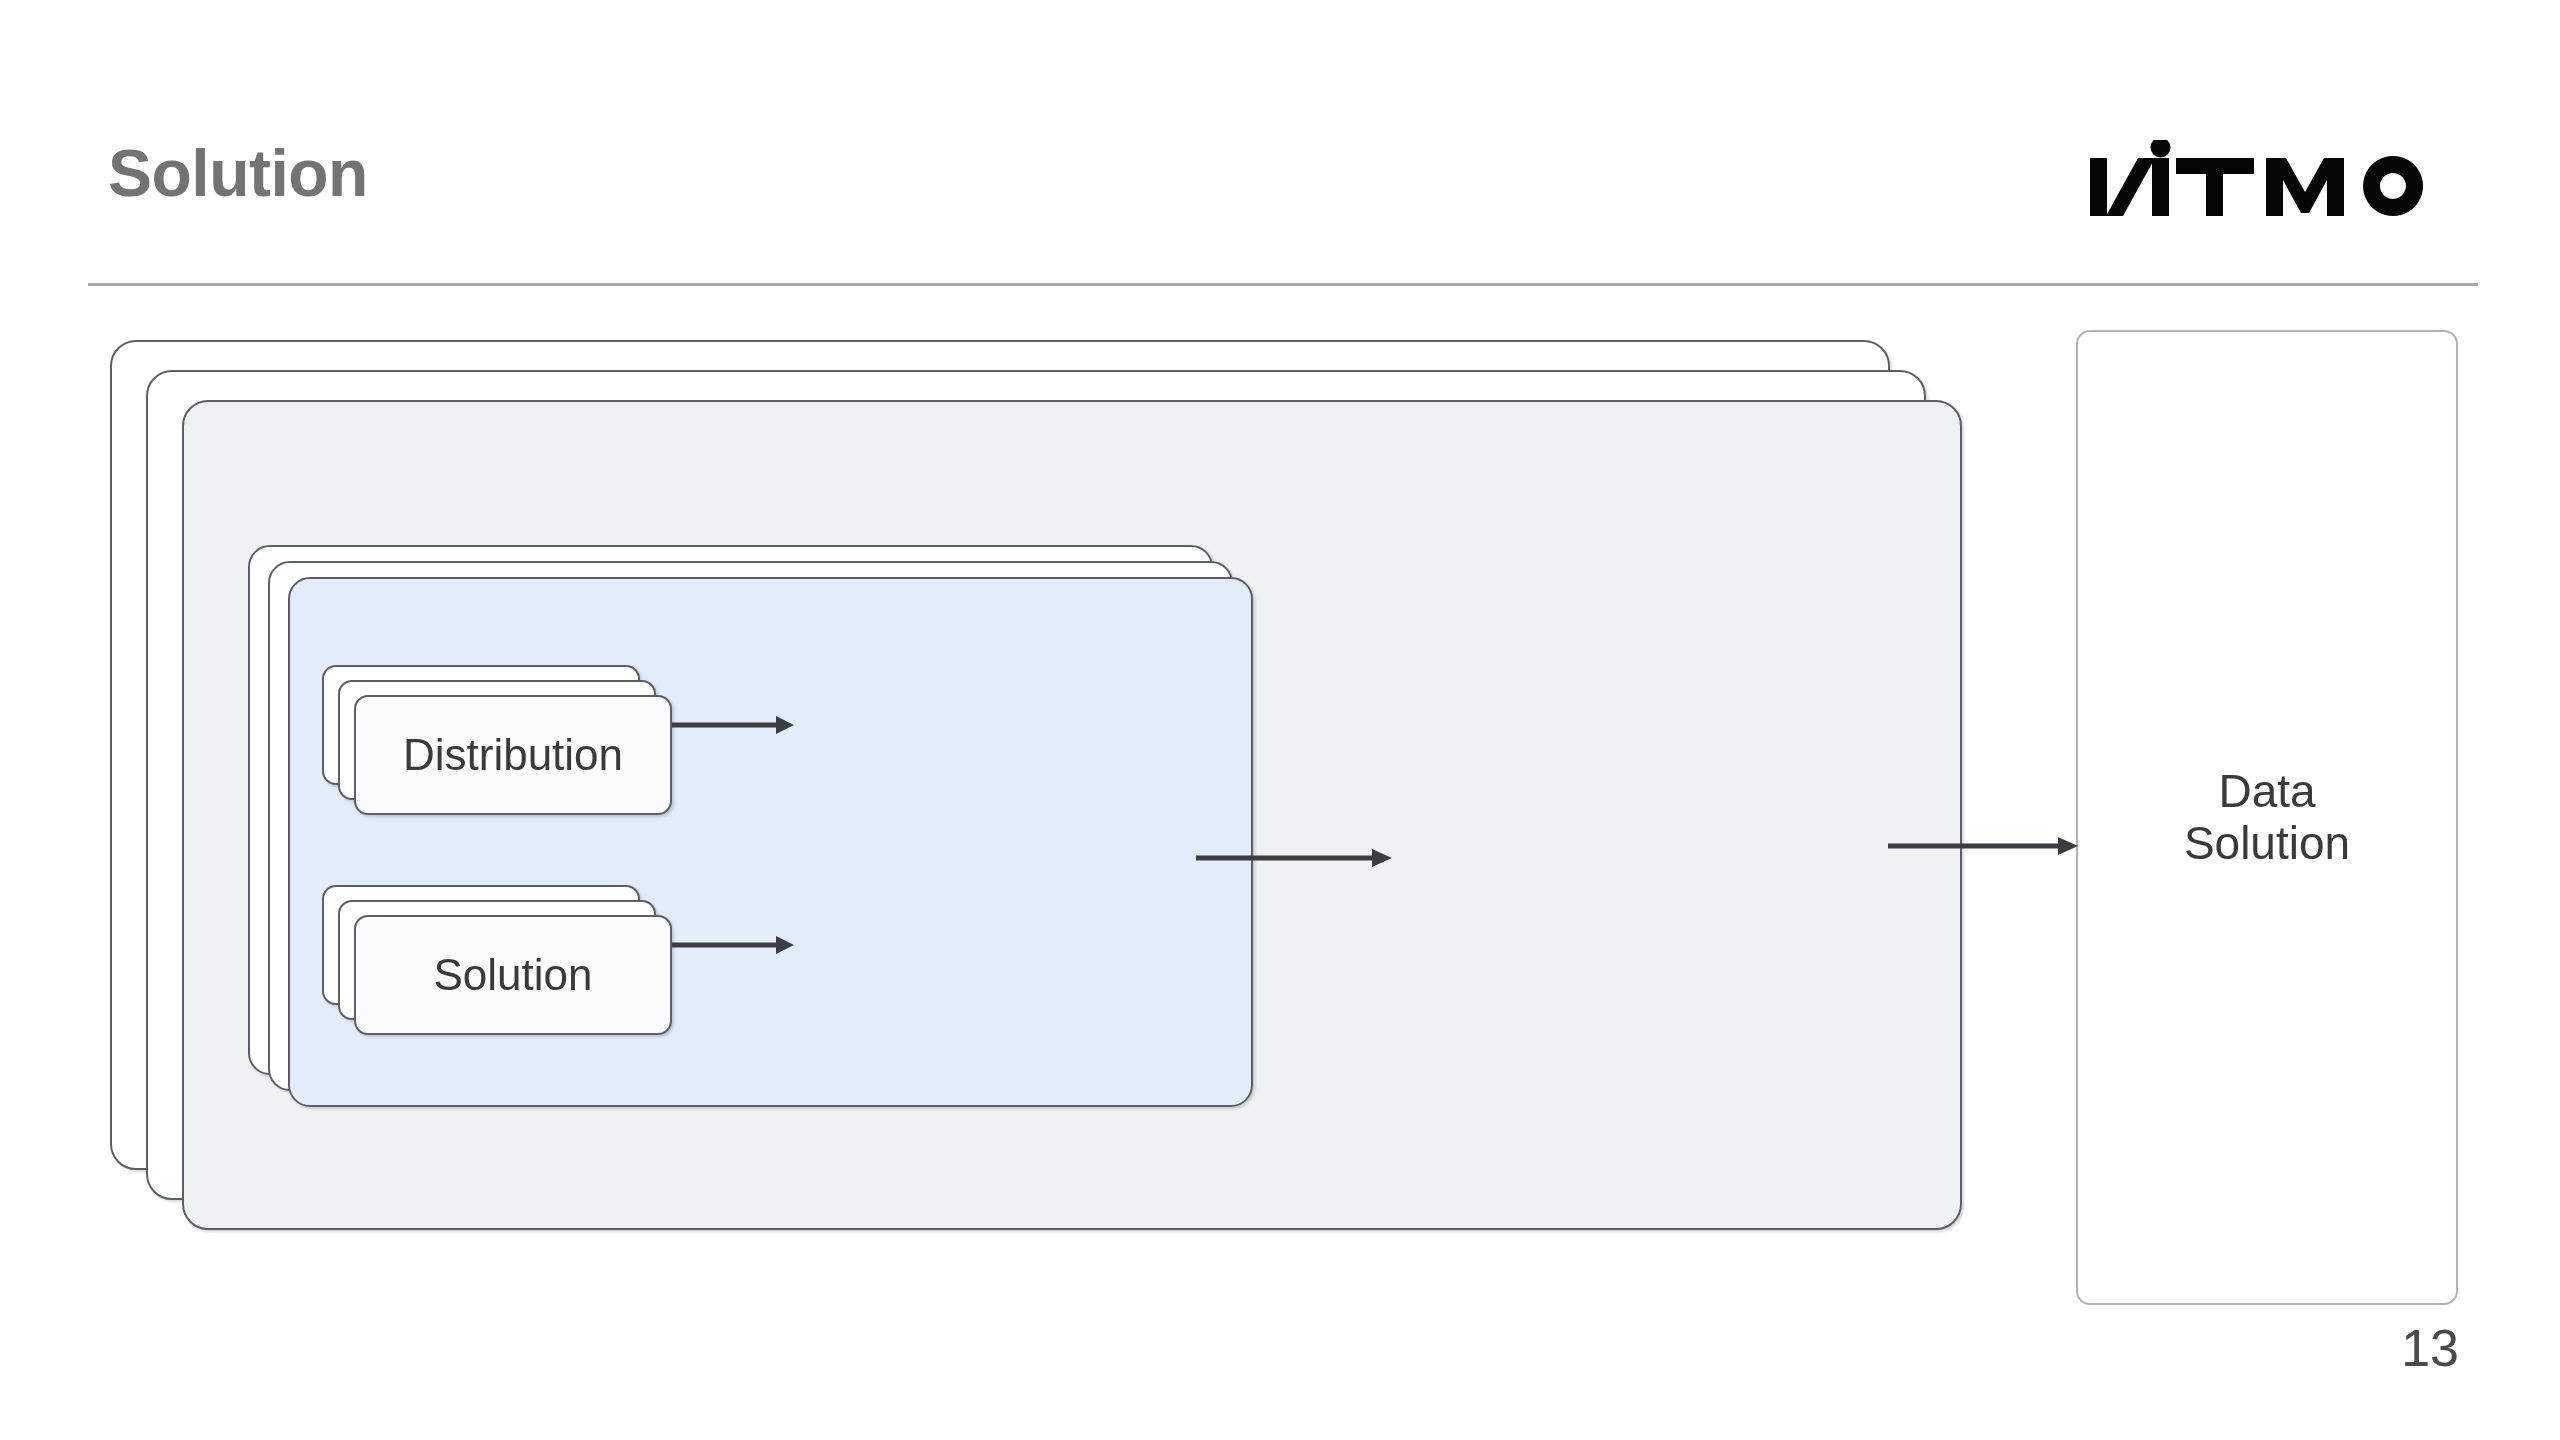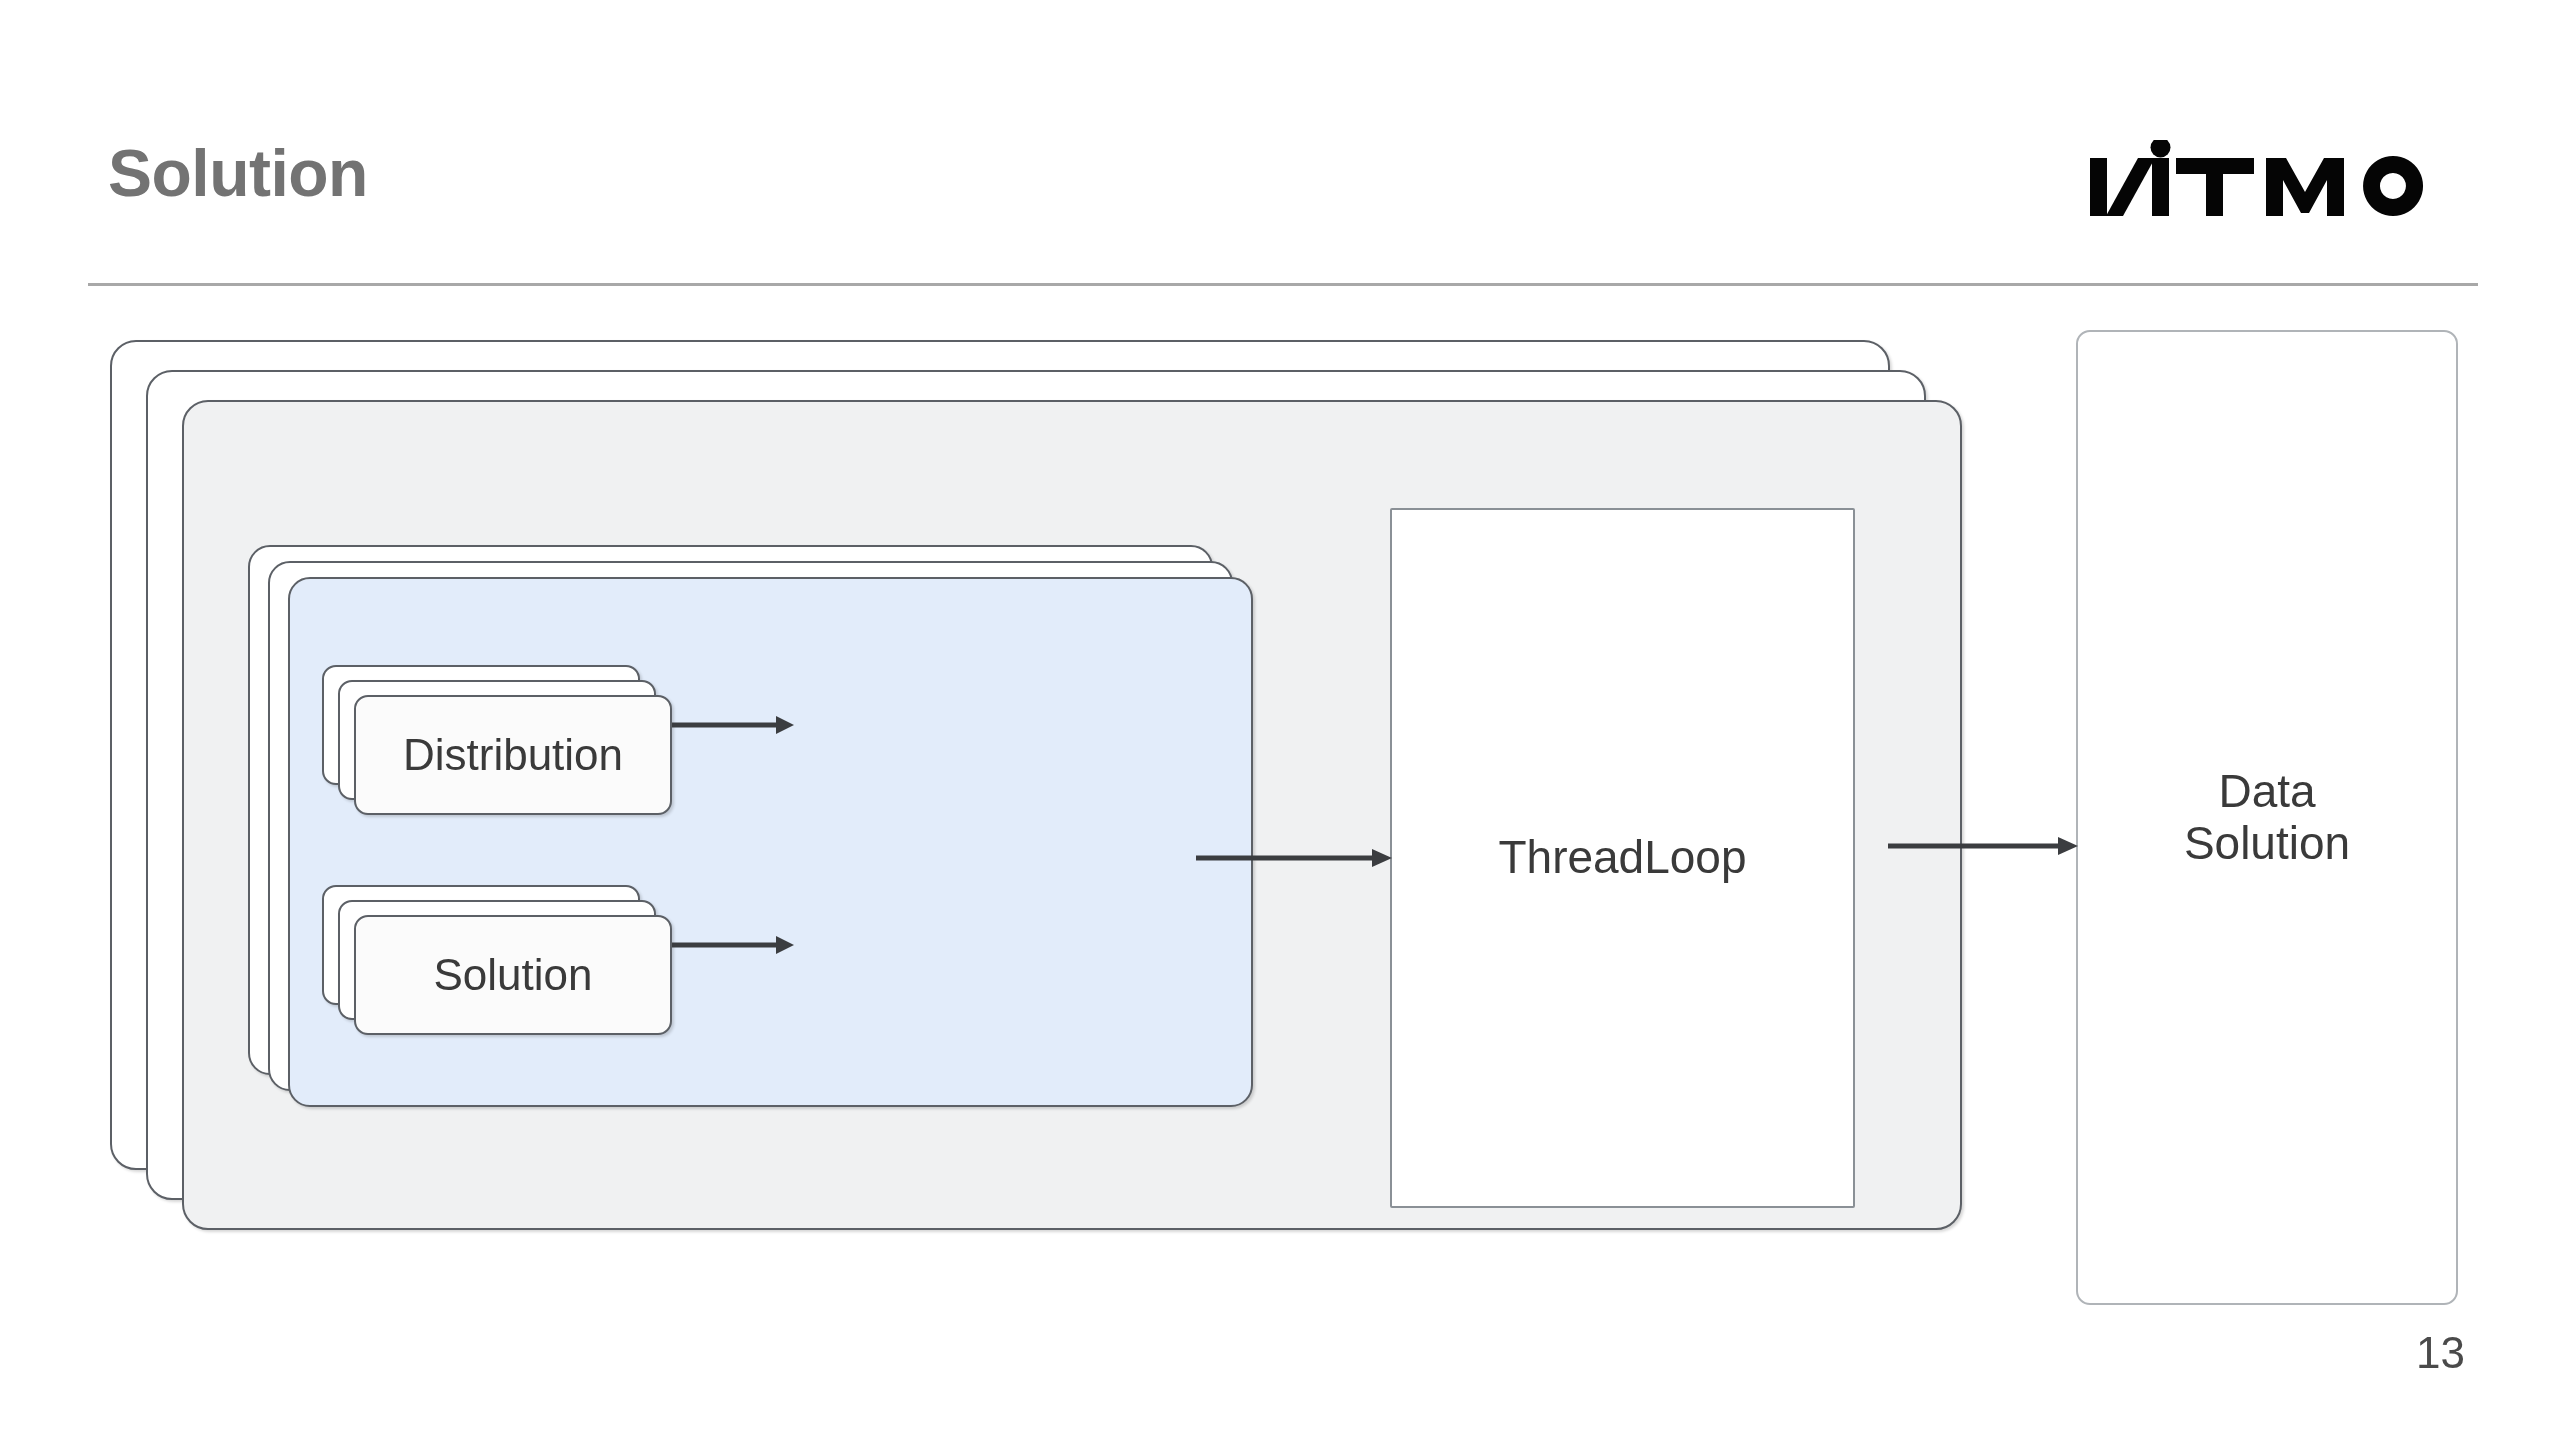--- a/index.html
+++ b/index.html
@@ -162,23 +162,23 @@
   .arrow svg { display: block; width: 100%; height: 100%; overflow: visible; }
 
   .arrow-dist  { left: 672px;  top: 712px;  width: 122px; }
   .arrow-dmap  { left: 672px;  top: 932px;  width: 122px; }
   .arrow-args  { left: 1196px; top: 845px;  width: 196px; }
   .arrow-loop  { left: 1888px; top: 833px;  width: 190px; }
 
   
   .page-number {
     position: absolute;
-    right: 95px;
+    right: 101px;
     bottom: 62px;
-    font-size: 44px;
+    font-size: 52px;
     color: #4a4a4a;
   }
 </style>
 </head>
 <body>
 
 <div class="slide-title">Solution</div>
 
 <div class="header-rule"></div>
 
@@ -228,23 +228,20 @@
 
   <div class="card-stack stack-datamap">
     <div class="layer card-layer card-b2"></div>
     <div class="layer card-layer card-b1"></div>
     <div class="layer card-layer card-front">
       <span class="card-label">Solution</span>
     </div>
   </div>
 
 
-  <div class="box box-threadloop">
-    <span class="box-label">ThreadLoop</span>
-  </div>
 
   <div class="box box-datastructure">
     <span class="box-label">
       <span>Data</span><br>
       <span>Solution</span>
     </span>
   </div>
 
   <div class="arrow arrow-dist">
     <svg viewBox="0 0 122 26" preserveAspectRatio="none">

